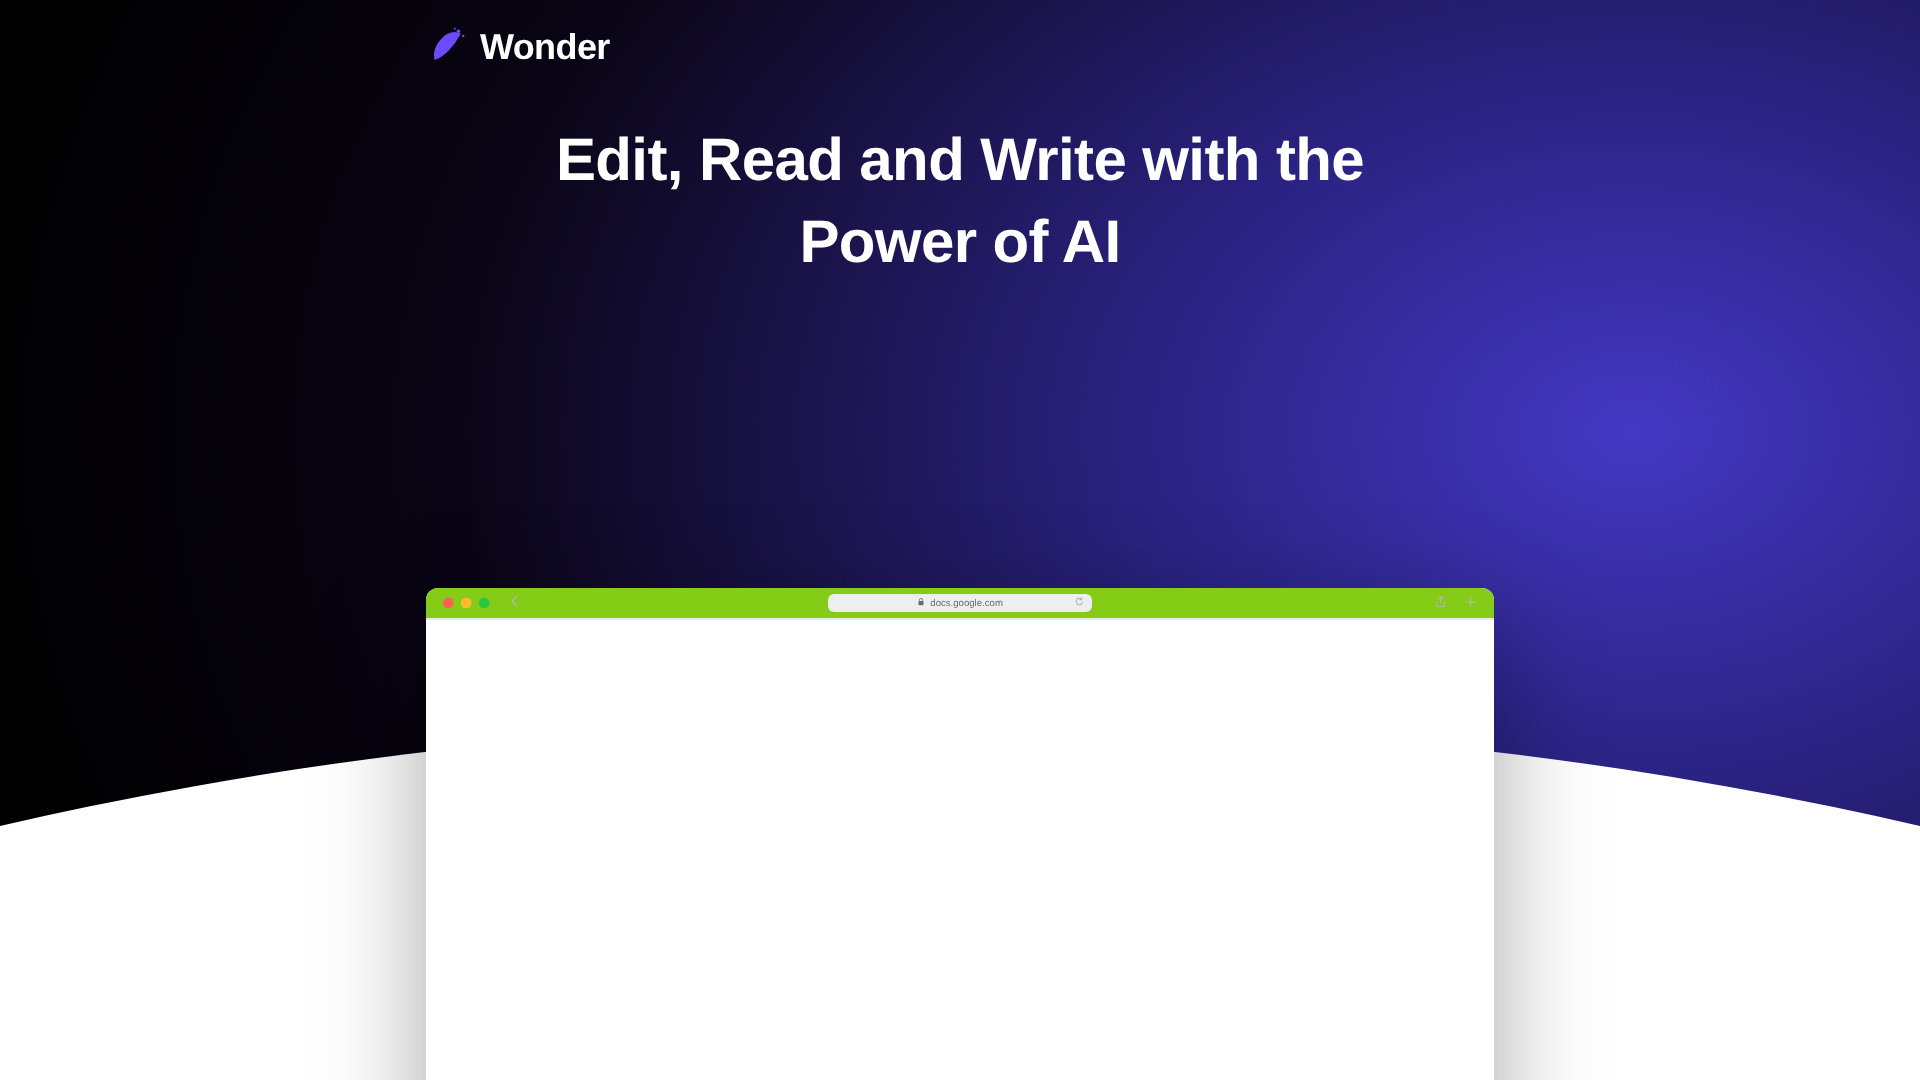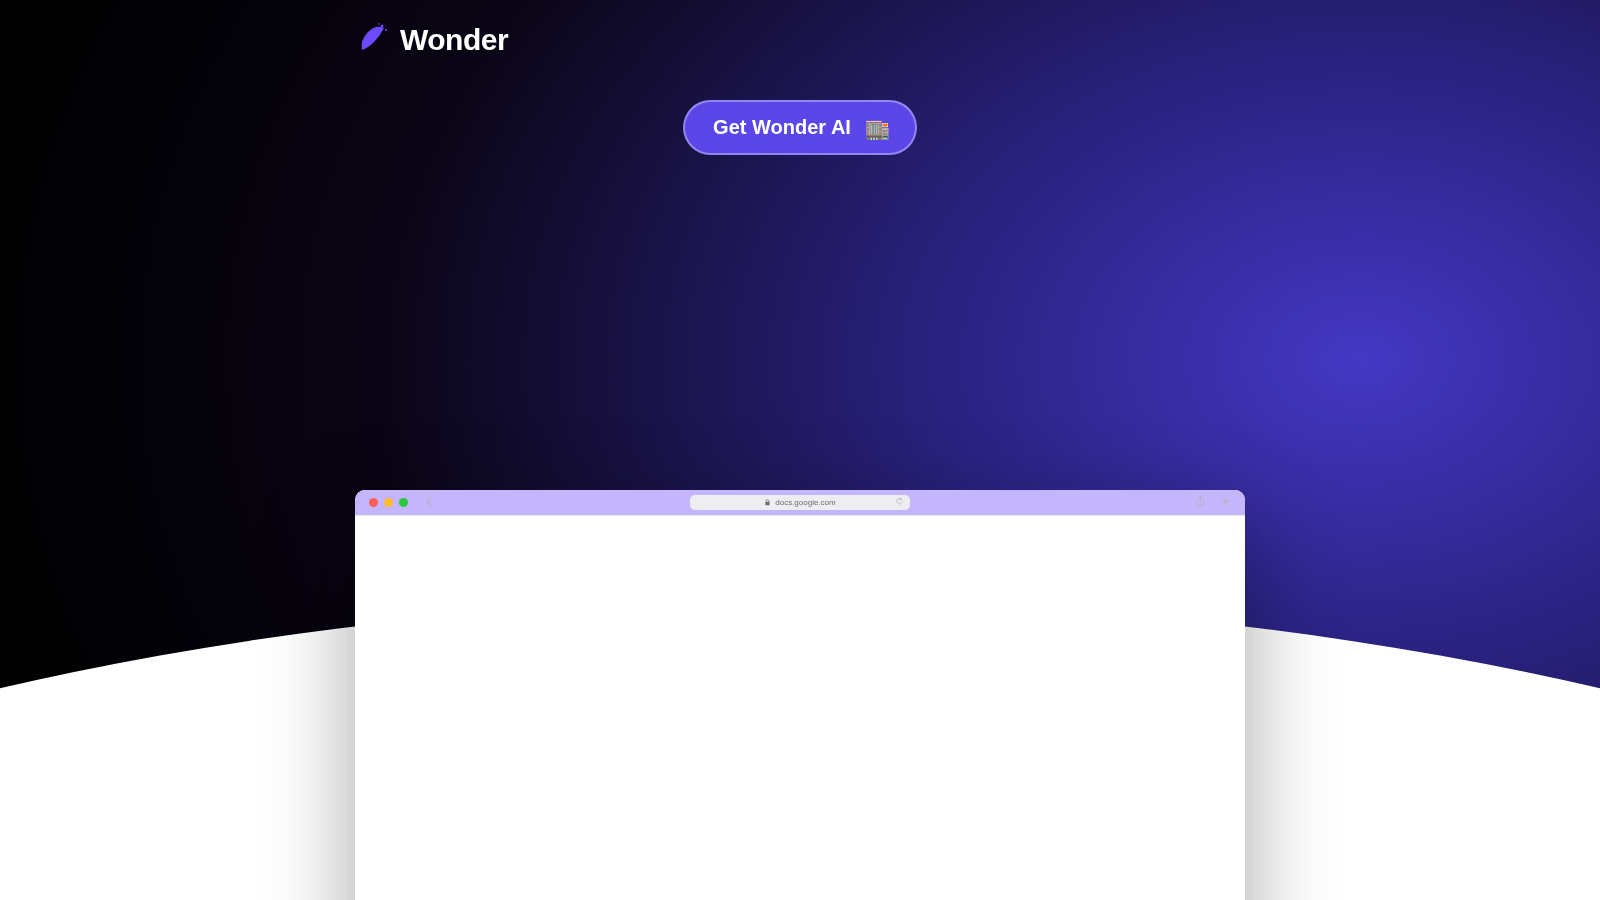--- a/index.html
+++ b/index.html
@@ -90,21 +90,21 @@
   transform: translateX(-50%);
   width: 890px;
   height: 500px;
   background: #ffffff;
   border-radius: 10px 10px 0 0;
   box-shadow: 0 30px 90px rgba(0,0,0,0.35);
   overflow: hidden;
 }
 .browser-bar {
   height: 26px;
-  background: #c4b5fd;
+  background: #84cc16;
   border-bottom: 1px solid #e8e8ea;
   display: flex;
   align-items: center;
   padding: 0 14px;
   position: relative;
 }
 .traffic-lights {
   display: flex;
   gap: 6px;
 }
@@ -167,24 +167,21 @@
       <path d="M 8 28 Q 6 18 14 10 Q 22 2 30 6 Q 26 14 20 20 Q 14 26 8 28 Z" fill="#6d4aff"></path>
       <circle cx="28" cy="4" r="1.5" fill="#6d4aff"></circle>
       <circle cx="32" cy="8" r="1" fill="#6d4aff"></circle>
       <circle cx="25" cy="2" r="0.8" fill="#6d4aff"></circle>
     </svg>
   </span>
   <span class="logo-text">Wonder</span>
 </div>
 
 <div class="hero">
-  <a class="cta-button">
-    <span>Get Wonder AI</span>
-    <span class="cta-icon">🏬</span>
-  </a>
+  <h1 class="hero-title">Edit, Read and Write with the Power of AI</h1>
 </div>
 
 <div class="white-arc"></div>
 
 <div class="browser-mockup">
   <div class="browser-bar">
     <div class="traffic-lights">
       <div class="traffic-light tl-red"></div>
       <div class="traffic-light tl-yellow"></div>
       <div class="traffic-light tl-green"></div>

